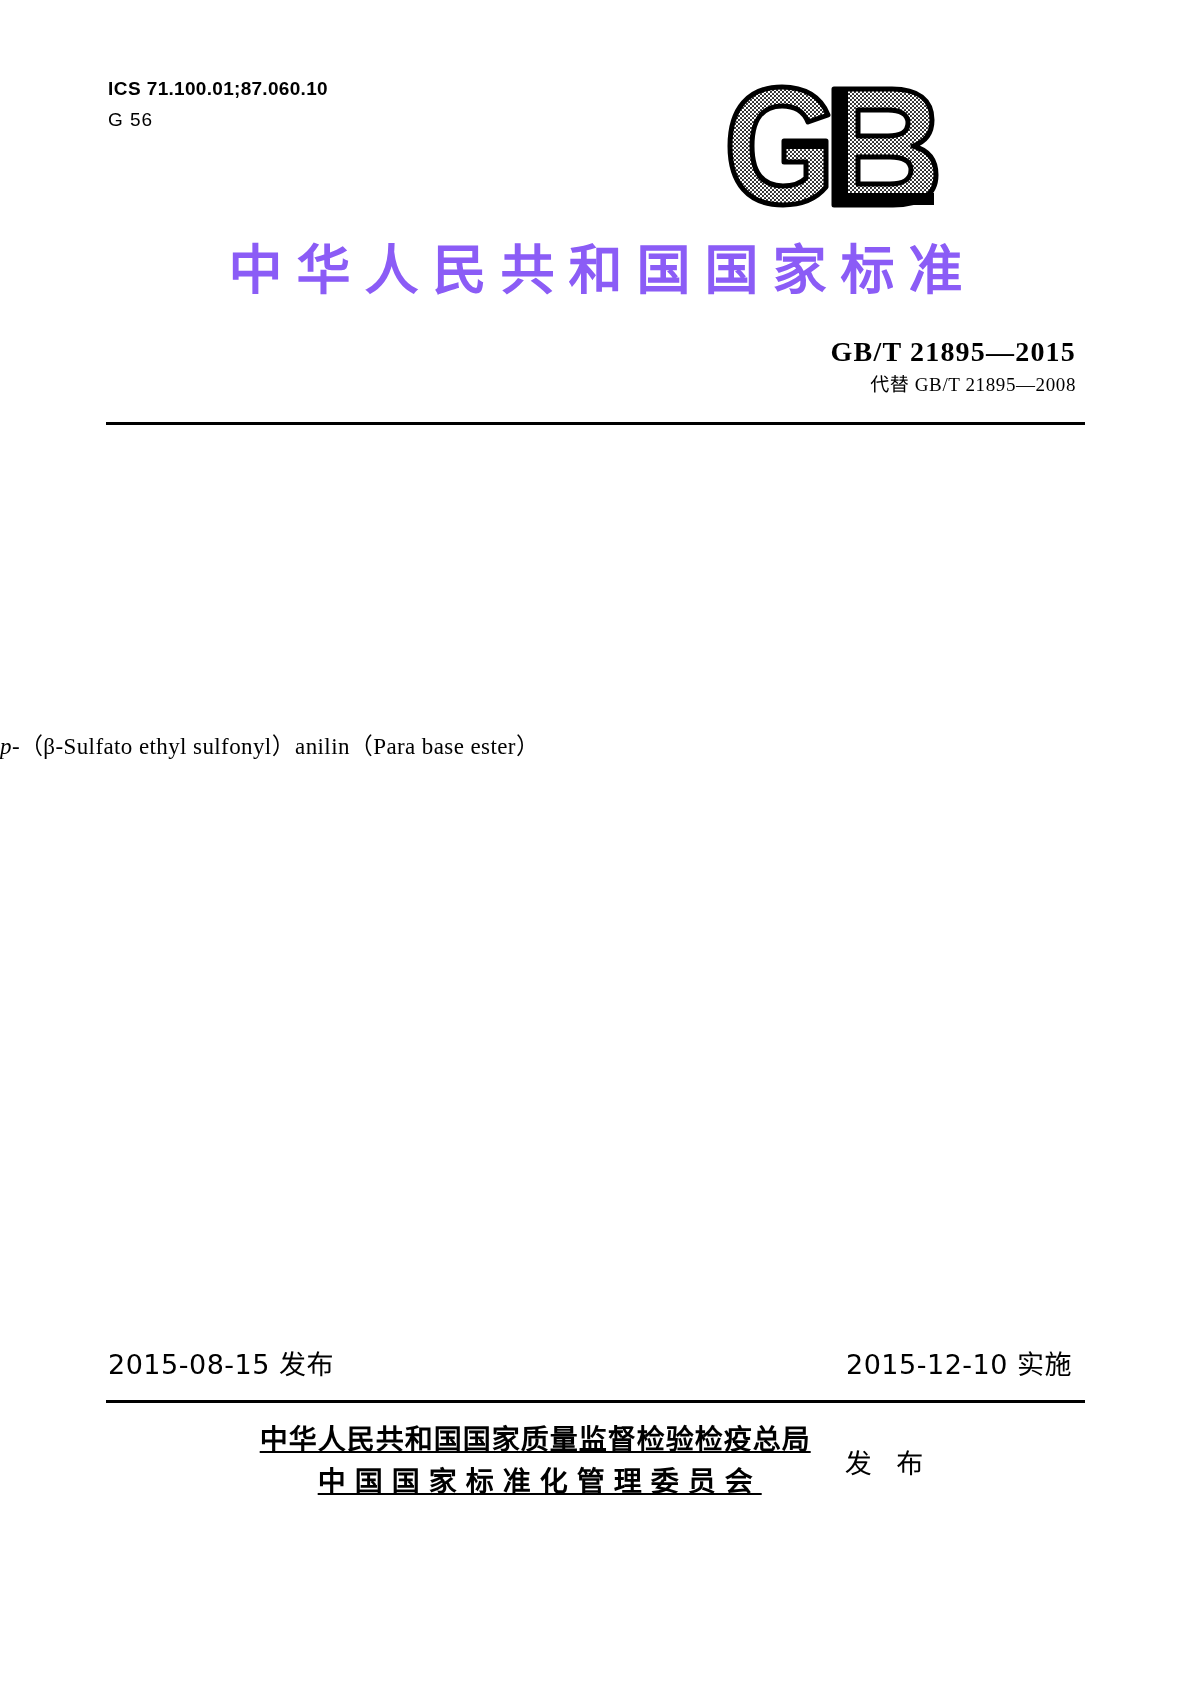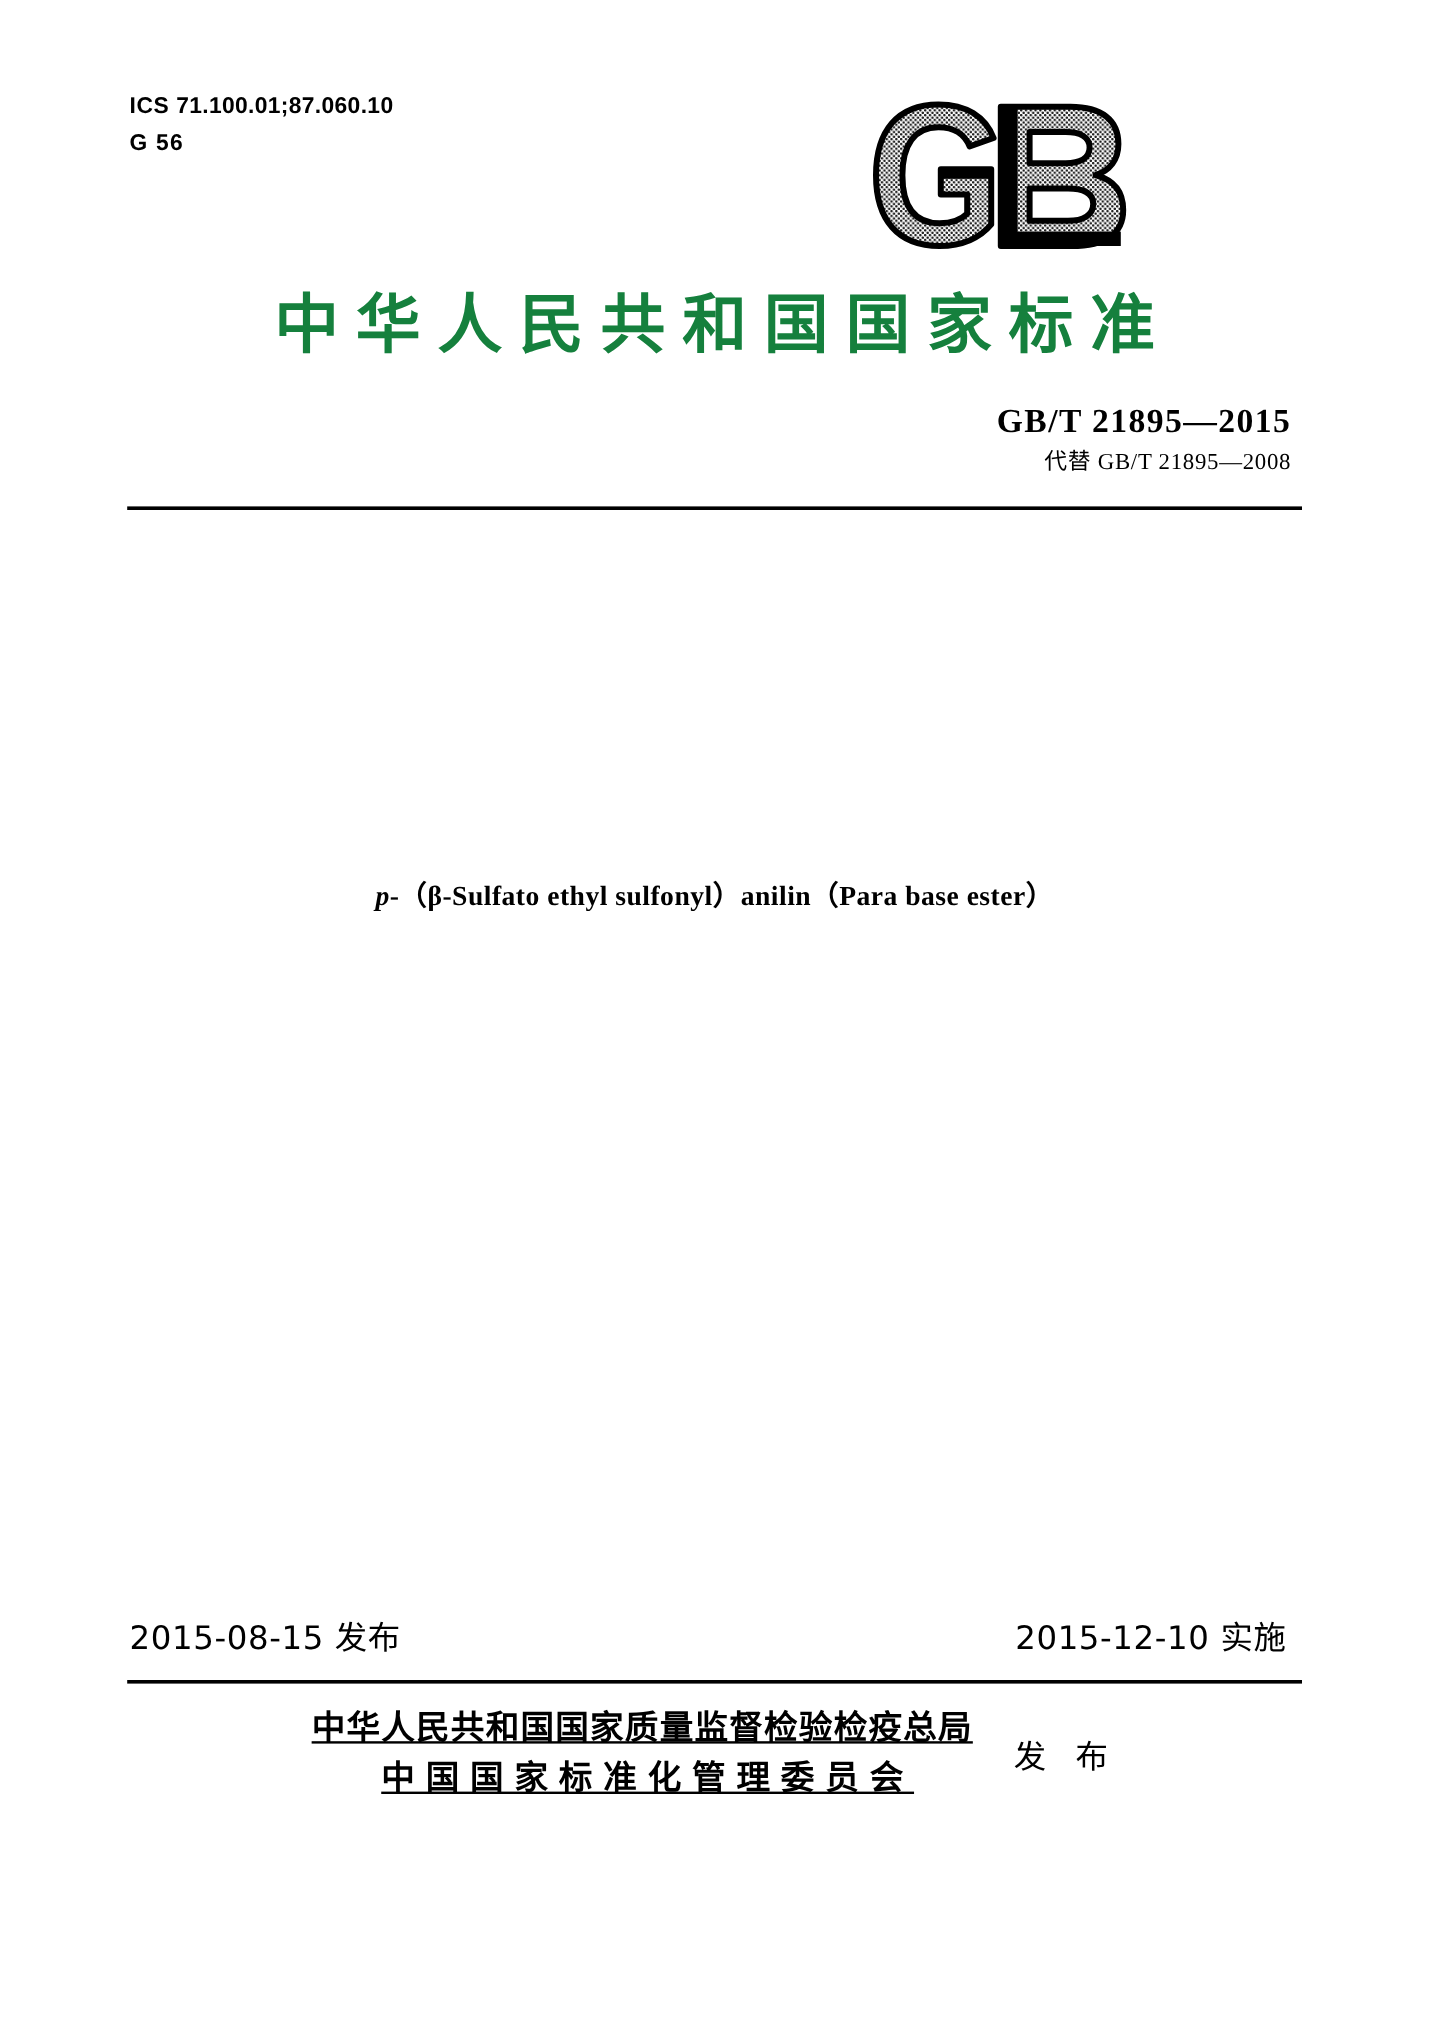--- a/index.html
+++ b/index.html
@@ -35,21 +35,21 @@
     font-family: "Liberation Sans", sans-serif;
     font-size: 19px;
     font-weight: bold;
     letter-spacing: 0.3px;
     white-space: nowrap;
   }
   .ics-line .lbl { letter-spacing: 0.5px; }
   .gcode {
     font-family: "Liberation Sans", sans-serif;
     font-size: 19px;
-    font-weight: bold;
+    font-weight: normal;
     letter-spacing: 1px;
     margin-top: 3px;
   }
 
   
   .gb-logo {
     position: absolute;
     left: 722px;
     top: 72px;
     width: 230px;
@@ -62,21 +62,21 @@
     position: absolute;
     left: 0;
     top: 215px;
     width: 1191px;
     text-align: center;
     font-family: "DejaVu Sans", "Liberation Sans", sans-serif;
     font-weight: bold;
     font-size: 54px;
     letter-spacing: 14px;
     text-indent: 14px;
-    color: #15803d;
+    color: #8b5cf6;
   }
 
   
   .std-no {
     position: absolute;
     right: 100px;
     top: 325px;
     text-align: right;
     font-family: "Liberation Serif", serif;
     font-weight: bold;
@@ -123,23 +123,23 @@
     font-family: "DejaVu Sans", "Liberation Sans", sans-serif;
     font-weight: bold;
     font-size: 44px;
     letter-spacing: 1px;
   }
   .doc-subtitle {
     position: absolute;
     left: 0;
     top: 716px;
     width: 1191px;
-    text-align: center;
-    font-family: "Liberation Serif", serif;
-    font-weight: bold;
+    text-align: left;
+    font-family: "Liberation Serif", serif;
+    font-weight: normal;
     font-size: 23px;
     letter-spacing: 0.4px;
   }
   .doc-subtitle .ital {
     font-style: italic;
   }
 
   
   .date-issue {
     position: absolute;

